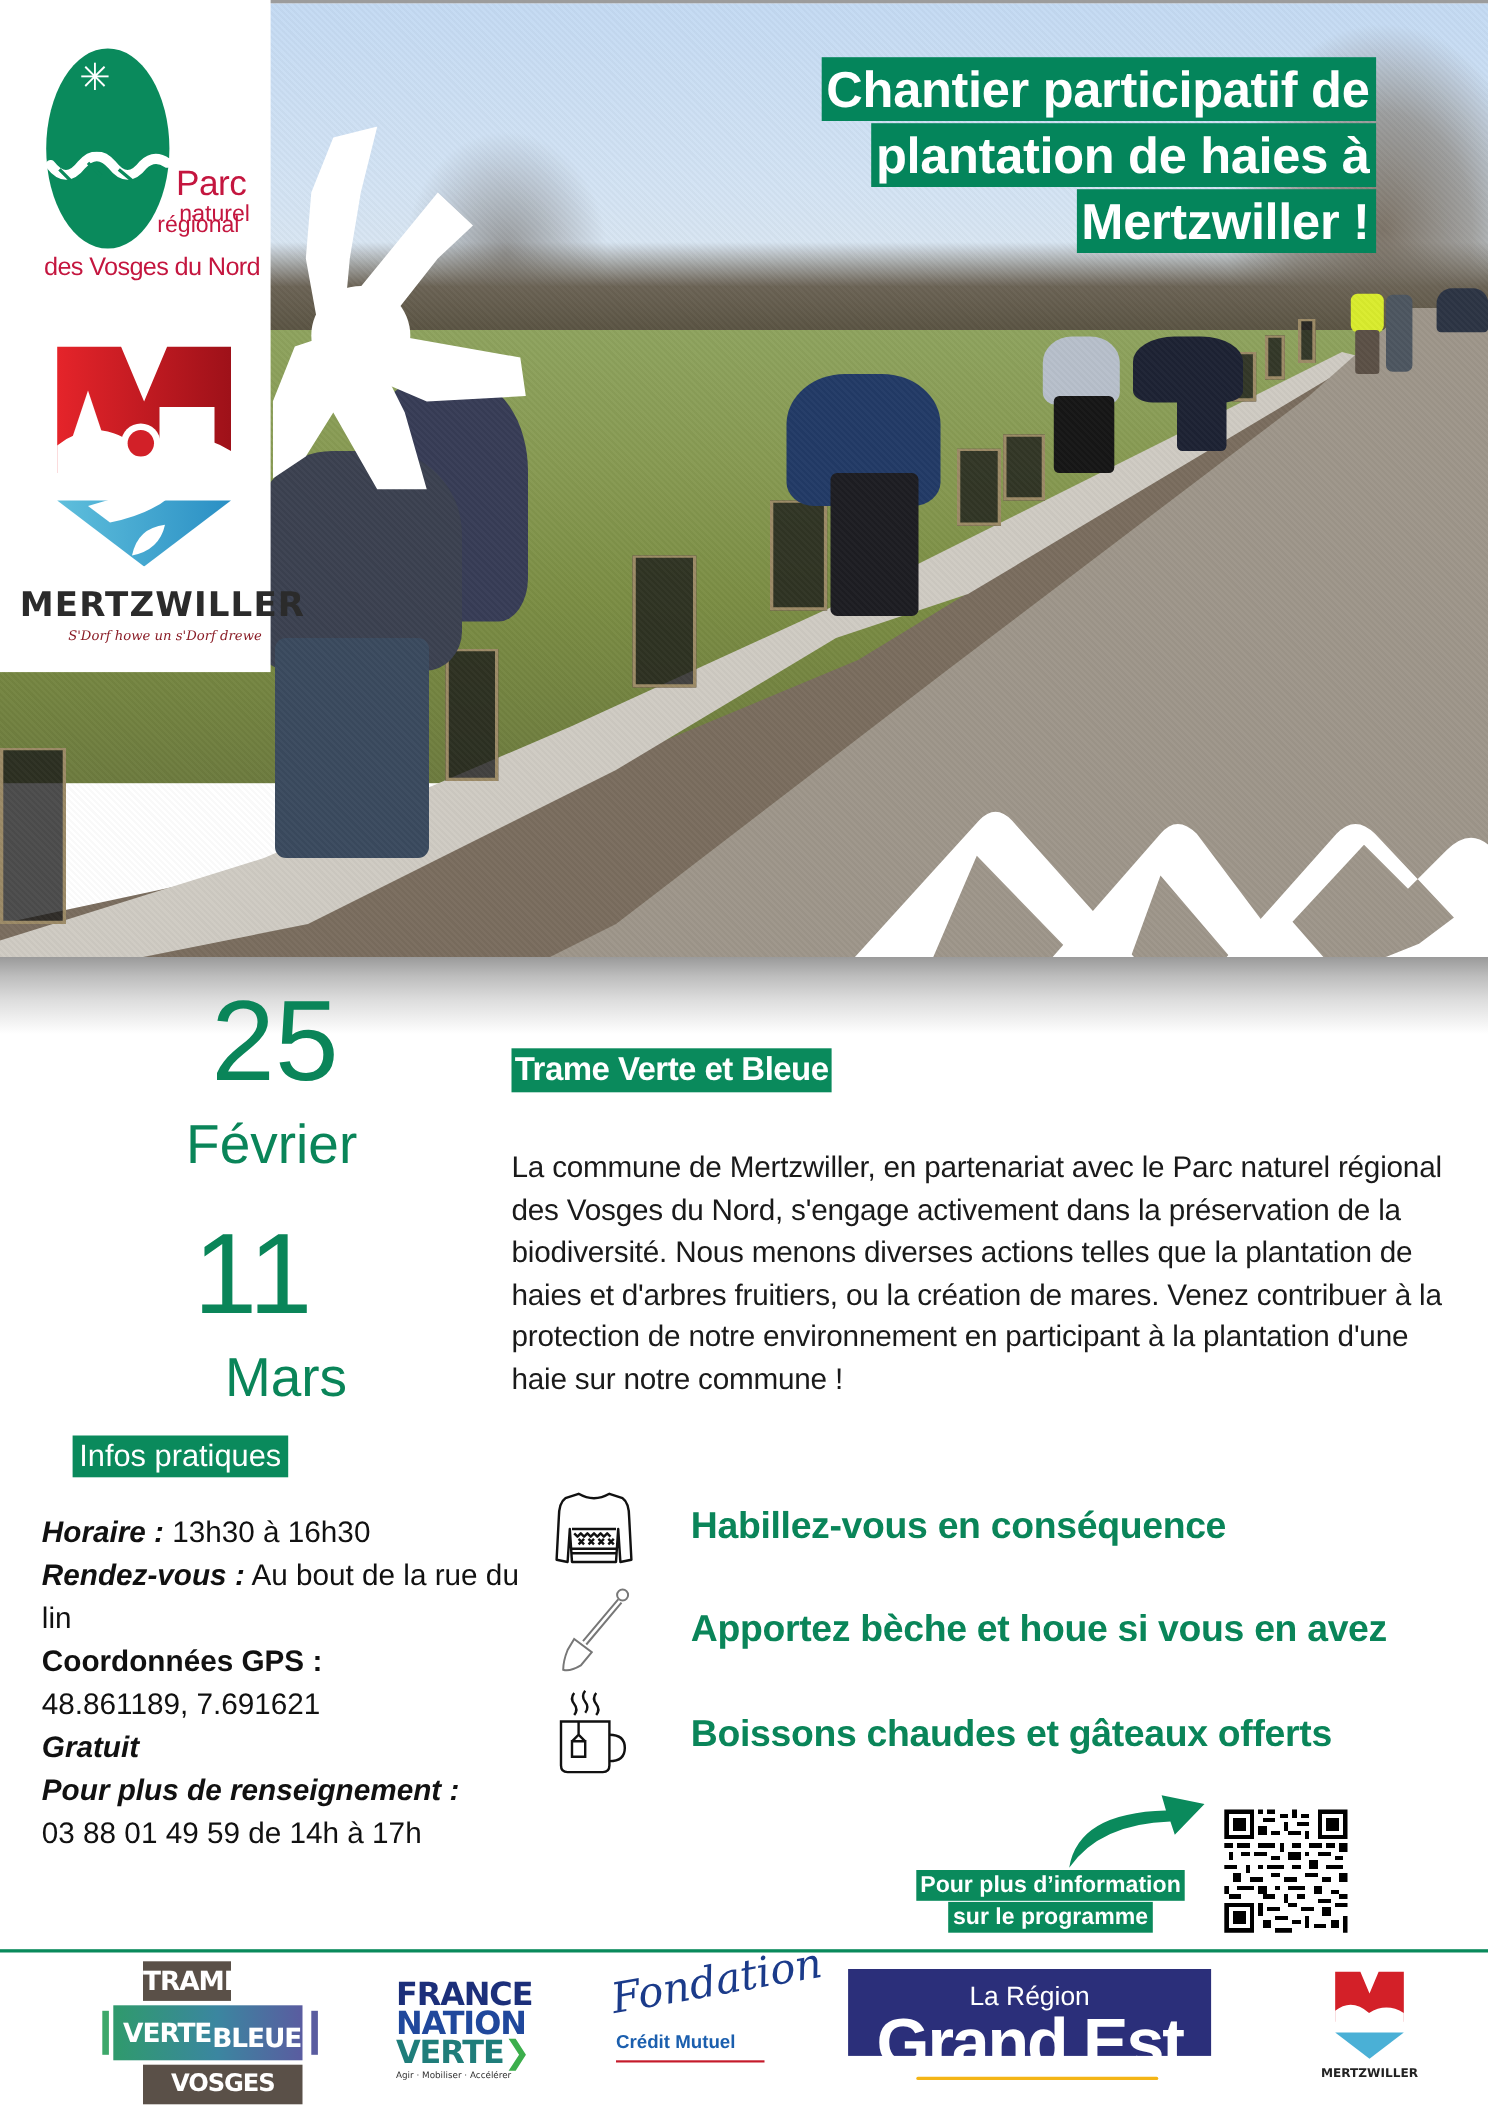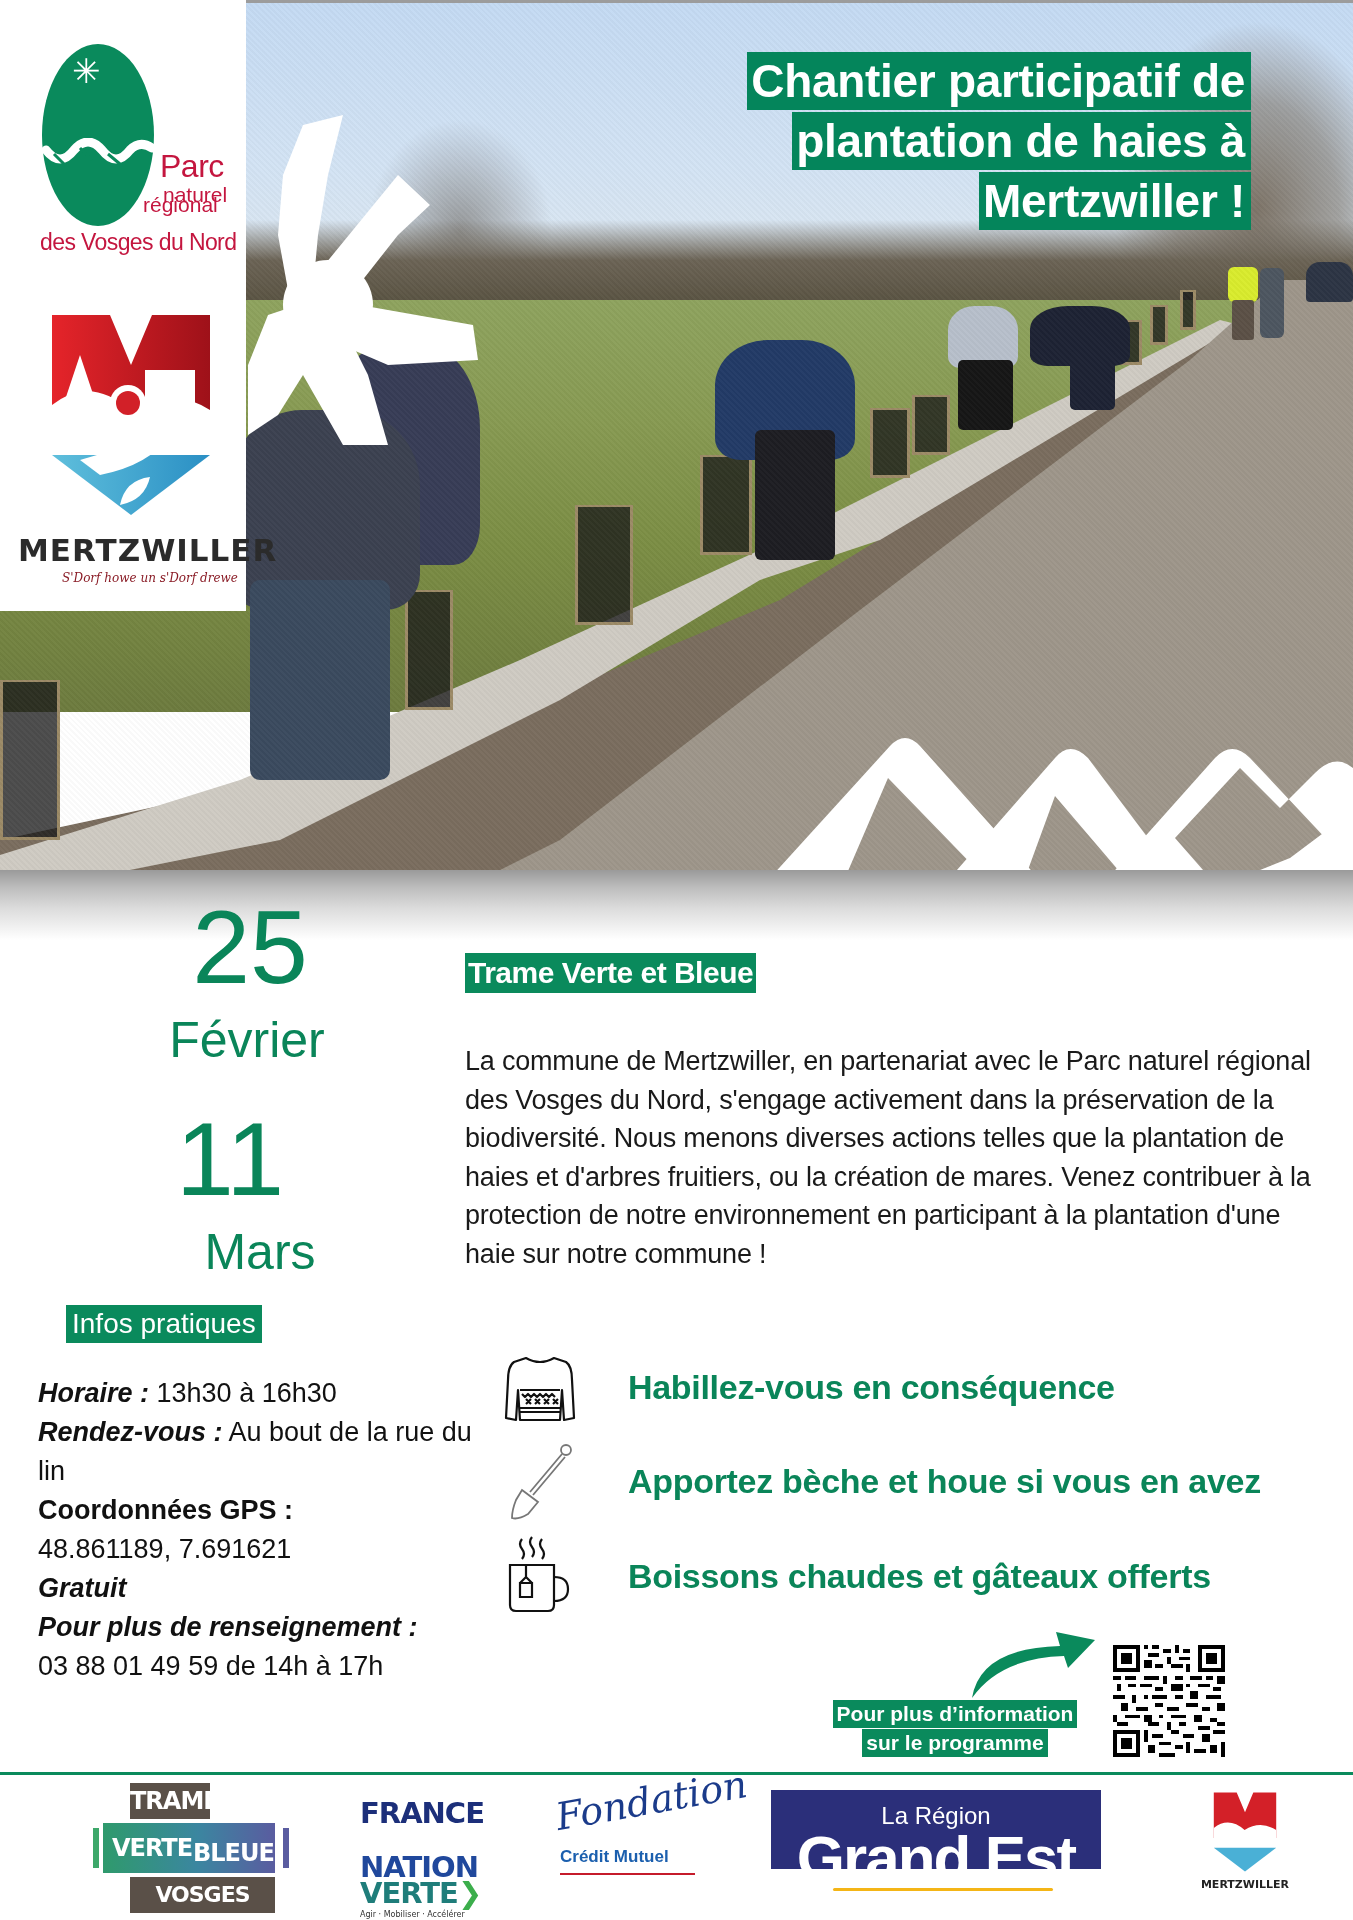--- a/index.html
+++ b/index.html
@@ -327,21 +327,21 @@
   <div style="position:absolute;left:0;top:45px;width:6px;height:40px;background:#3da86a;"></div>
   <div style="position:absolute;left:10px;top:40px;width:172px;height:50px;background:linear-gradient(90deg,#2f9a6c 0%,#3b86a0 55%,#5a5ca0 100%);"></div>
   <div class="tvb-box" style="left:14px;top:45px;width:90px;font-size:24px;line-height:40px;">VERTE</div>
   <div class="tvb-box" style="left:100px;top:50px;width:80px;font-size:24px;line-height:40px;">BLEUE</div>
   <div style="position:absolute;left:190px;top:45px;width:6px;height:40px;background:#5a5ca0;"></div>
   <div class="tvb-box" style="left:37px;top:94px;width:145px;height:36px;background:#5a5048;font-size:22px;line-height:36px;">VOSGES NORD</div>
 </div>
 
 <div class="sponsor fnv-logo">
   <div class="fnv-w" style="color:#1c2f7a;">FRANCE</div>
-  <div class="fnv-w" style="color:#20489c;margin-top:28px;">NATION</div>
+  <div class="fnv-w" style="color:#20489c;">NATION</div>
   <div class="fnv-w" style="color:#1f7d7a;"><span>VERTE</span><span style="color:#3cae4c;">❯</span></div>
   <div class="fnv-sub">Agir · Mobiliser · Accélérer</div>
 </div>
 
 <div class="sponsor cm-logo">
   <span class="cm-script">Fondation</span>
   <div class="cm-name">Crédit Mutuel</div>
   <div class="cm-line"></div>
 </div>
 

